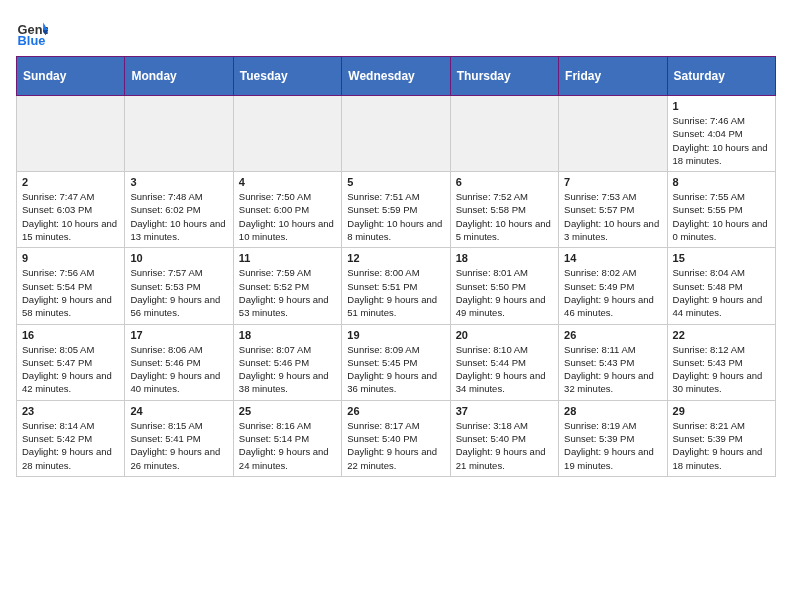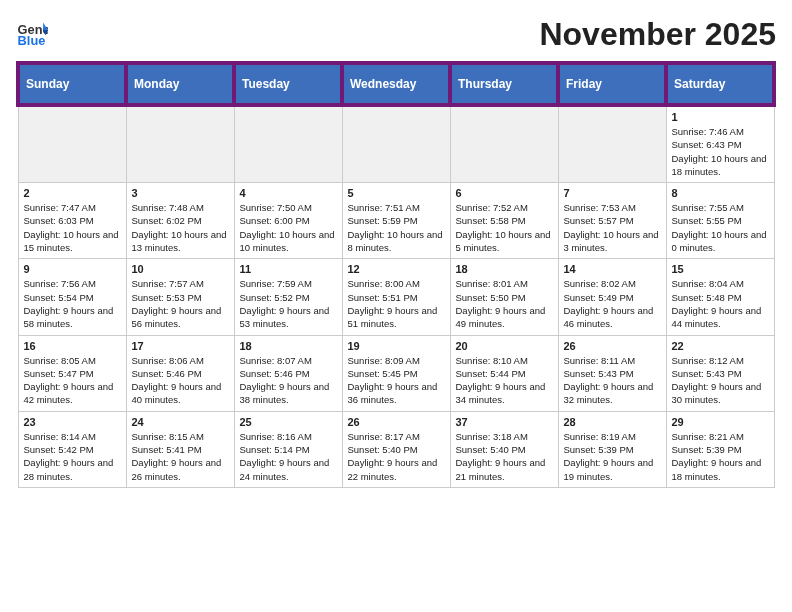--- a/index.html
+++ b/index.html
@@ -42,21 +42,21 @@
       border-collapse: collapse;
       border: 1px solid #ccc;
     }
     .calendar th {
       background: #3d6fbc;
       color: #fff;
       font-size: 12px;
       font-weight: bold;
       text-align: left;
       padding: 12px 6px;
-      border: 4px solid #701a75;
+      border: 1px solid #701a75;
     }
     .calendar td {
       vertical-align: top;
       border: 1px solid #ccc;
       padding: 4px 5px;
       width: calc(100%/7);
       min-height: 70px;
       font-size: 10px;
       color: #222;
       background: #fff;
@@ -87,21 +87,20 @@
 <div class="header">
   <div class="logo">
     <svg class="logo-icon" viewBox="0 0 40 40">
       <text x="2" y="22" font-size="16" font-weight="bold" fill="#333" font-family="Arial">General</text>
       <text x="2" y="36" font-size="16" font-weight="bold" fill="#1a73e8" font-family="Arial">Blue</text>
       <polygon points="34,8 40,18 34,18" fill="#1a73e8"></polygon>
       <polygon points="34,18 40,18 37,24" fill="#0d47a1"></polygon>
     </svg>
   </div>
   <div class="title-block">
-    <div class="month-title">November 2025</div>
   </div>
 </div>
 
 <table class="calendar">
   <thead>
     <tr>
     <th>Sunday</th>
         <th>Monday</th>
         <th>Tuesday</th>
         <th>Wednesday</th>
@@ -114,21 +113,21 @@
   <tr class="week-row">
         <td class="empty-top"></td>
         <td class="empty-top"></td>
         <td class="empty-top"></td>
         <td class="empty-top"></td>
         <td class="empty-top"></td>
         <td class="empty-top"></td>
         <td>
           <div class="day-num">1</div>
           <div class="day-info">Sunrise: 7:46 AM
-Sunset: 6:43 PM
+Sunset: 4:04 PM
 Daylight: 10 hours and 18 minutes.</div>
         </td>
       </tr>
       <tr class="week-row">
         <td>
           <div class="day-num">2</div>
           <div class="day-info">Sunrise: 7:47 AM
 Sunset: 6:03 PM
 Daylight: 10 hours and 15 minutes.</div>
         </td>

